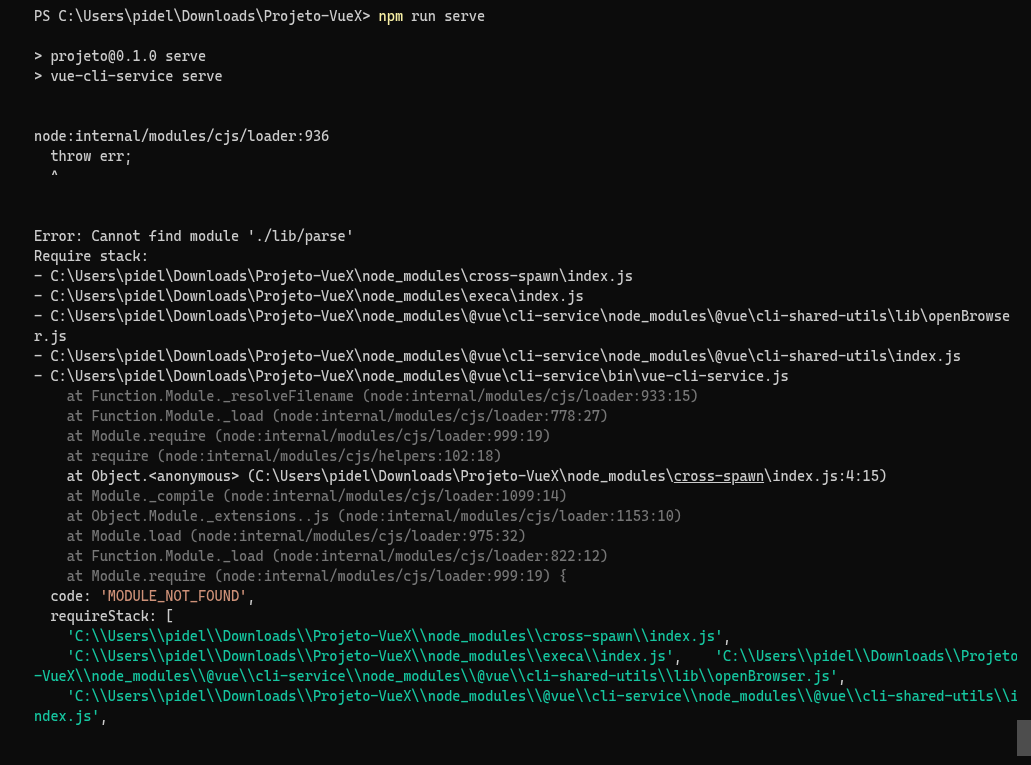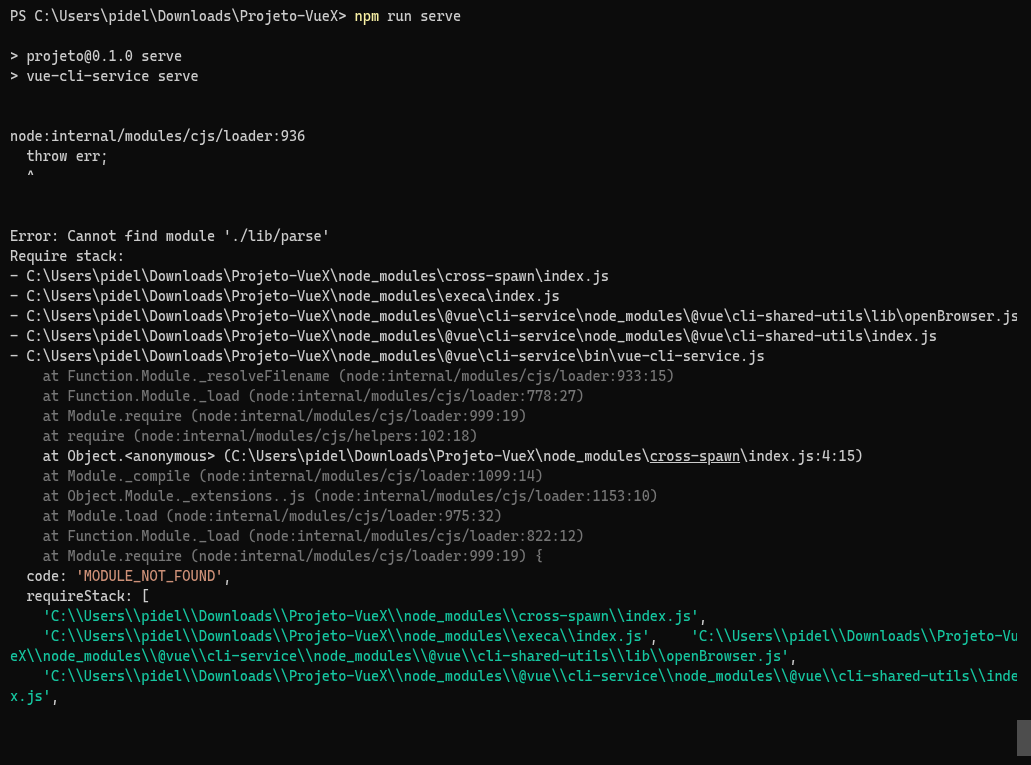--- a/index.html
+++ b/index.html
@@ -12,20 +12,21 @@
     line-height: 20px;
     width: 1031px;
     height: 765px;
     box-sizing: border-box;
     overflow: hidden;
     position: relative;
   }
   .terminal {
     white-space: pre-wrap;
     word-break: break-all;
+    margin-left: 24px;
   }
   .prompt-ps { color: #cccccc; }
   .prompt-path { color: #cccccc; }
   .cmd-yellow { color: #f9f1a5; }
   .cmd-rest { color: #cccccc; }
   .gray { color: #cccccc; }
   .dim { color: #767676; }
   .bright { color: #cccccc; }
   .code-str { color: #ce9178; }
   .teal { color: #16c6a0; }

